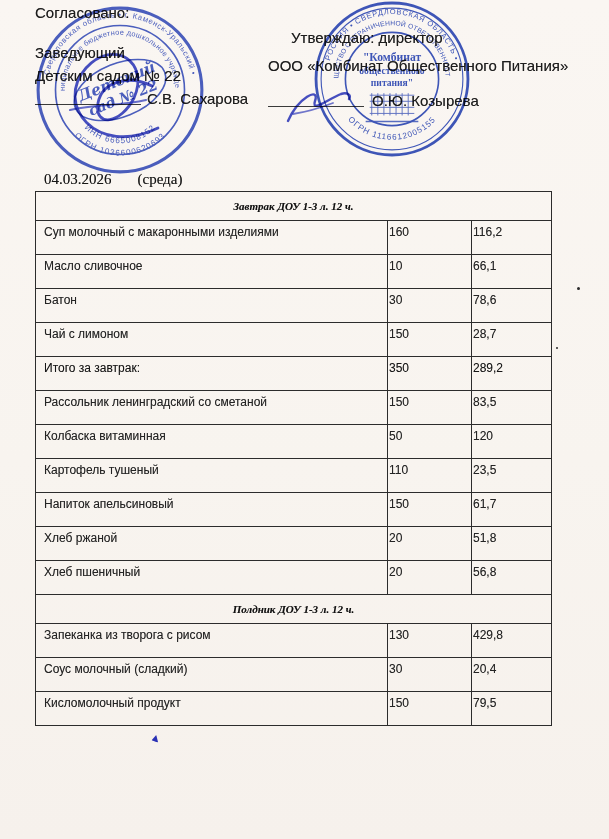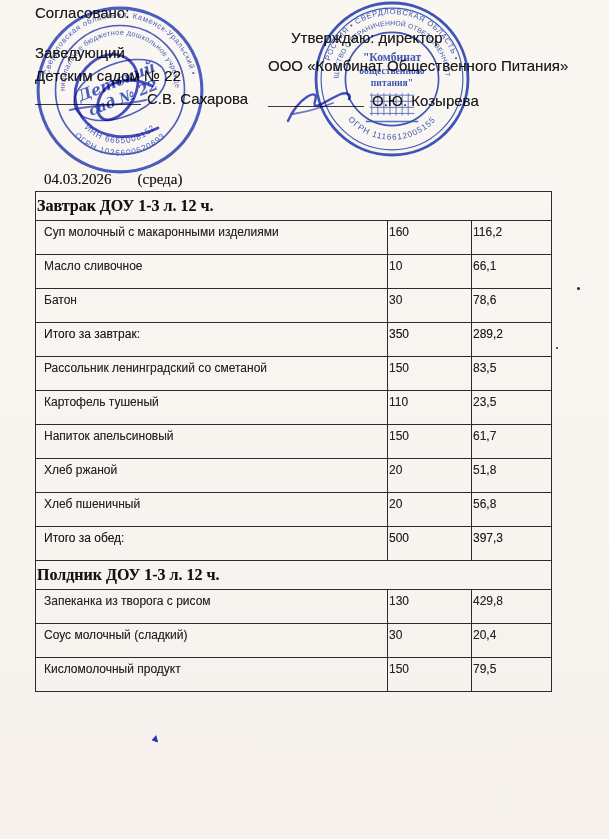--- a/index.html
+++ b/index.html
@@ -20,22 +20,22 @@
   }
   table.menu td{
     border:1.6px solid #2c2c2c;
     overflow:hidden;
   }
   td.hcell{
     font-family:"Liberation Serif",serif;font-size:14.5px;text-align:center;
     height:30px;vertical-align:middle;color:#141414;text-shadow:0 0 .4px rgba(0,0,0,.4);
   }
   tr.section td{
-    font-family:"Liberation Serif",serif;font-weight:bold;
-    font-size:16px;text-align:left;height:26px;vertical-align:middle;
+    font-family:"Liberation Serif",serif;font-style:italic;font-weight:bold;
+    font-size:11px;text-align:center;height:26px;vertical-align:middle;
     color:#121212;text-shadow:0 0 .4px rgba(0,0,0,.4);
   }
   tr.row td{
     font-size:12px;height:28px;vertical-align:top;padding-top:4px;color:#242424;
     text-shadow:0 0 .4px rgba(0,0,0,.35);
   }
   tr.row td.name{text-align:left;padding-left:8px;padding-right:16px;}
   tr.row td.num{text-align:left;}
   tr.total td{font-weight:normal;color:#161616;}
 
@@ -146,55 +146,60 @@
         <tr class="row">
           <td class="name">Масло сливочное</td>
           <td class="num">10</td>
           <td class="num">66,1</td>
         </tr>
         <tr class="row">
           <td class="name">Батон</td>
           <td class="num">30</td>
           <td class="num">78,6</td>
         </tr>
+        <tr class="row">
+          <td class="name">Чай с лимоном</td>
+          <td class="num">150</td>
+          <td class="num">28,7</td>
+        </tr>
         <tr class="row total">
           <td class="name">Итого за завтрак:</td>
           <td class="num">350</td>
           <td class="num">289,2</td>
         </tr>
         <tr class="row">
           <td class="name">Рассольник ленинградский со сметаной</td>
           <td class="num">150</td>
           <td class="num">83,5</td>
         </tr>
         <tr class="row">
+          <td class="name">Колбаска витаминная</td>
+          <td class="num">50</td>
+          <td class="num">120</td>
+        </tr>
+        <tr class="row">
           <td class="name">Картофель тушеный</td>
           <td class="num">110</td>
           <td class="num">23,5</td>
         </tr>
         <tr class="row">
           <td class="name">Напиток апельсиновый</td>
           <td class="num">150</td>
           <td class="num">61,7</td>
         </tr>
         <tr class="row">
           <td class="name">Хлеб ржаной</td>
           <td class="num">20</td>
           <td class="num">51,8</td>
         </tr>
         <tr class="row">
           <td class="name">Хлеб пшеничный</td>
           <td class="num">20</td>
           <td class="num">56,8</td>
         </tr>
-        <tr class="row total">
-          <td class="name">Итого за обед:</td>
-          <td class="num">500</td>
-          <td class="num">397,3</td>
-        </tr>
         <tr class="section">
           <td colspan="3" class="">Полдник ДОУ 1-3 л. 12 ч.</td>
         </tr>
         <tr class="row">
           <td class="name">Запеканка из творога с рисом</td>
           <td class="num">130</td>
           <td class="num">429,8</td>
         </tr>
         <tr class="row">
           <td class="name">Соус молочный (сладкий)</td>

